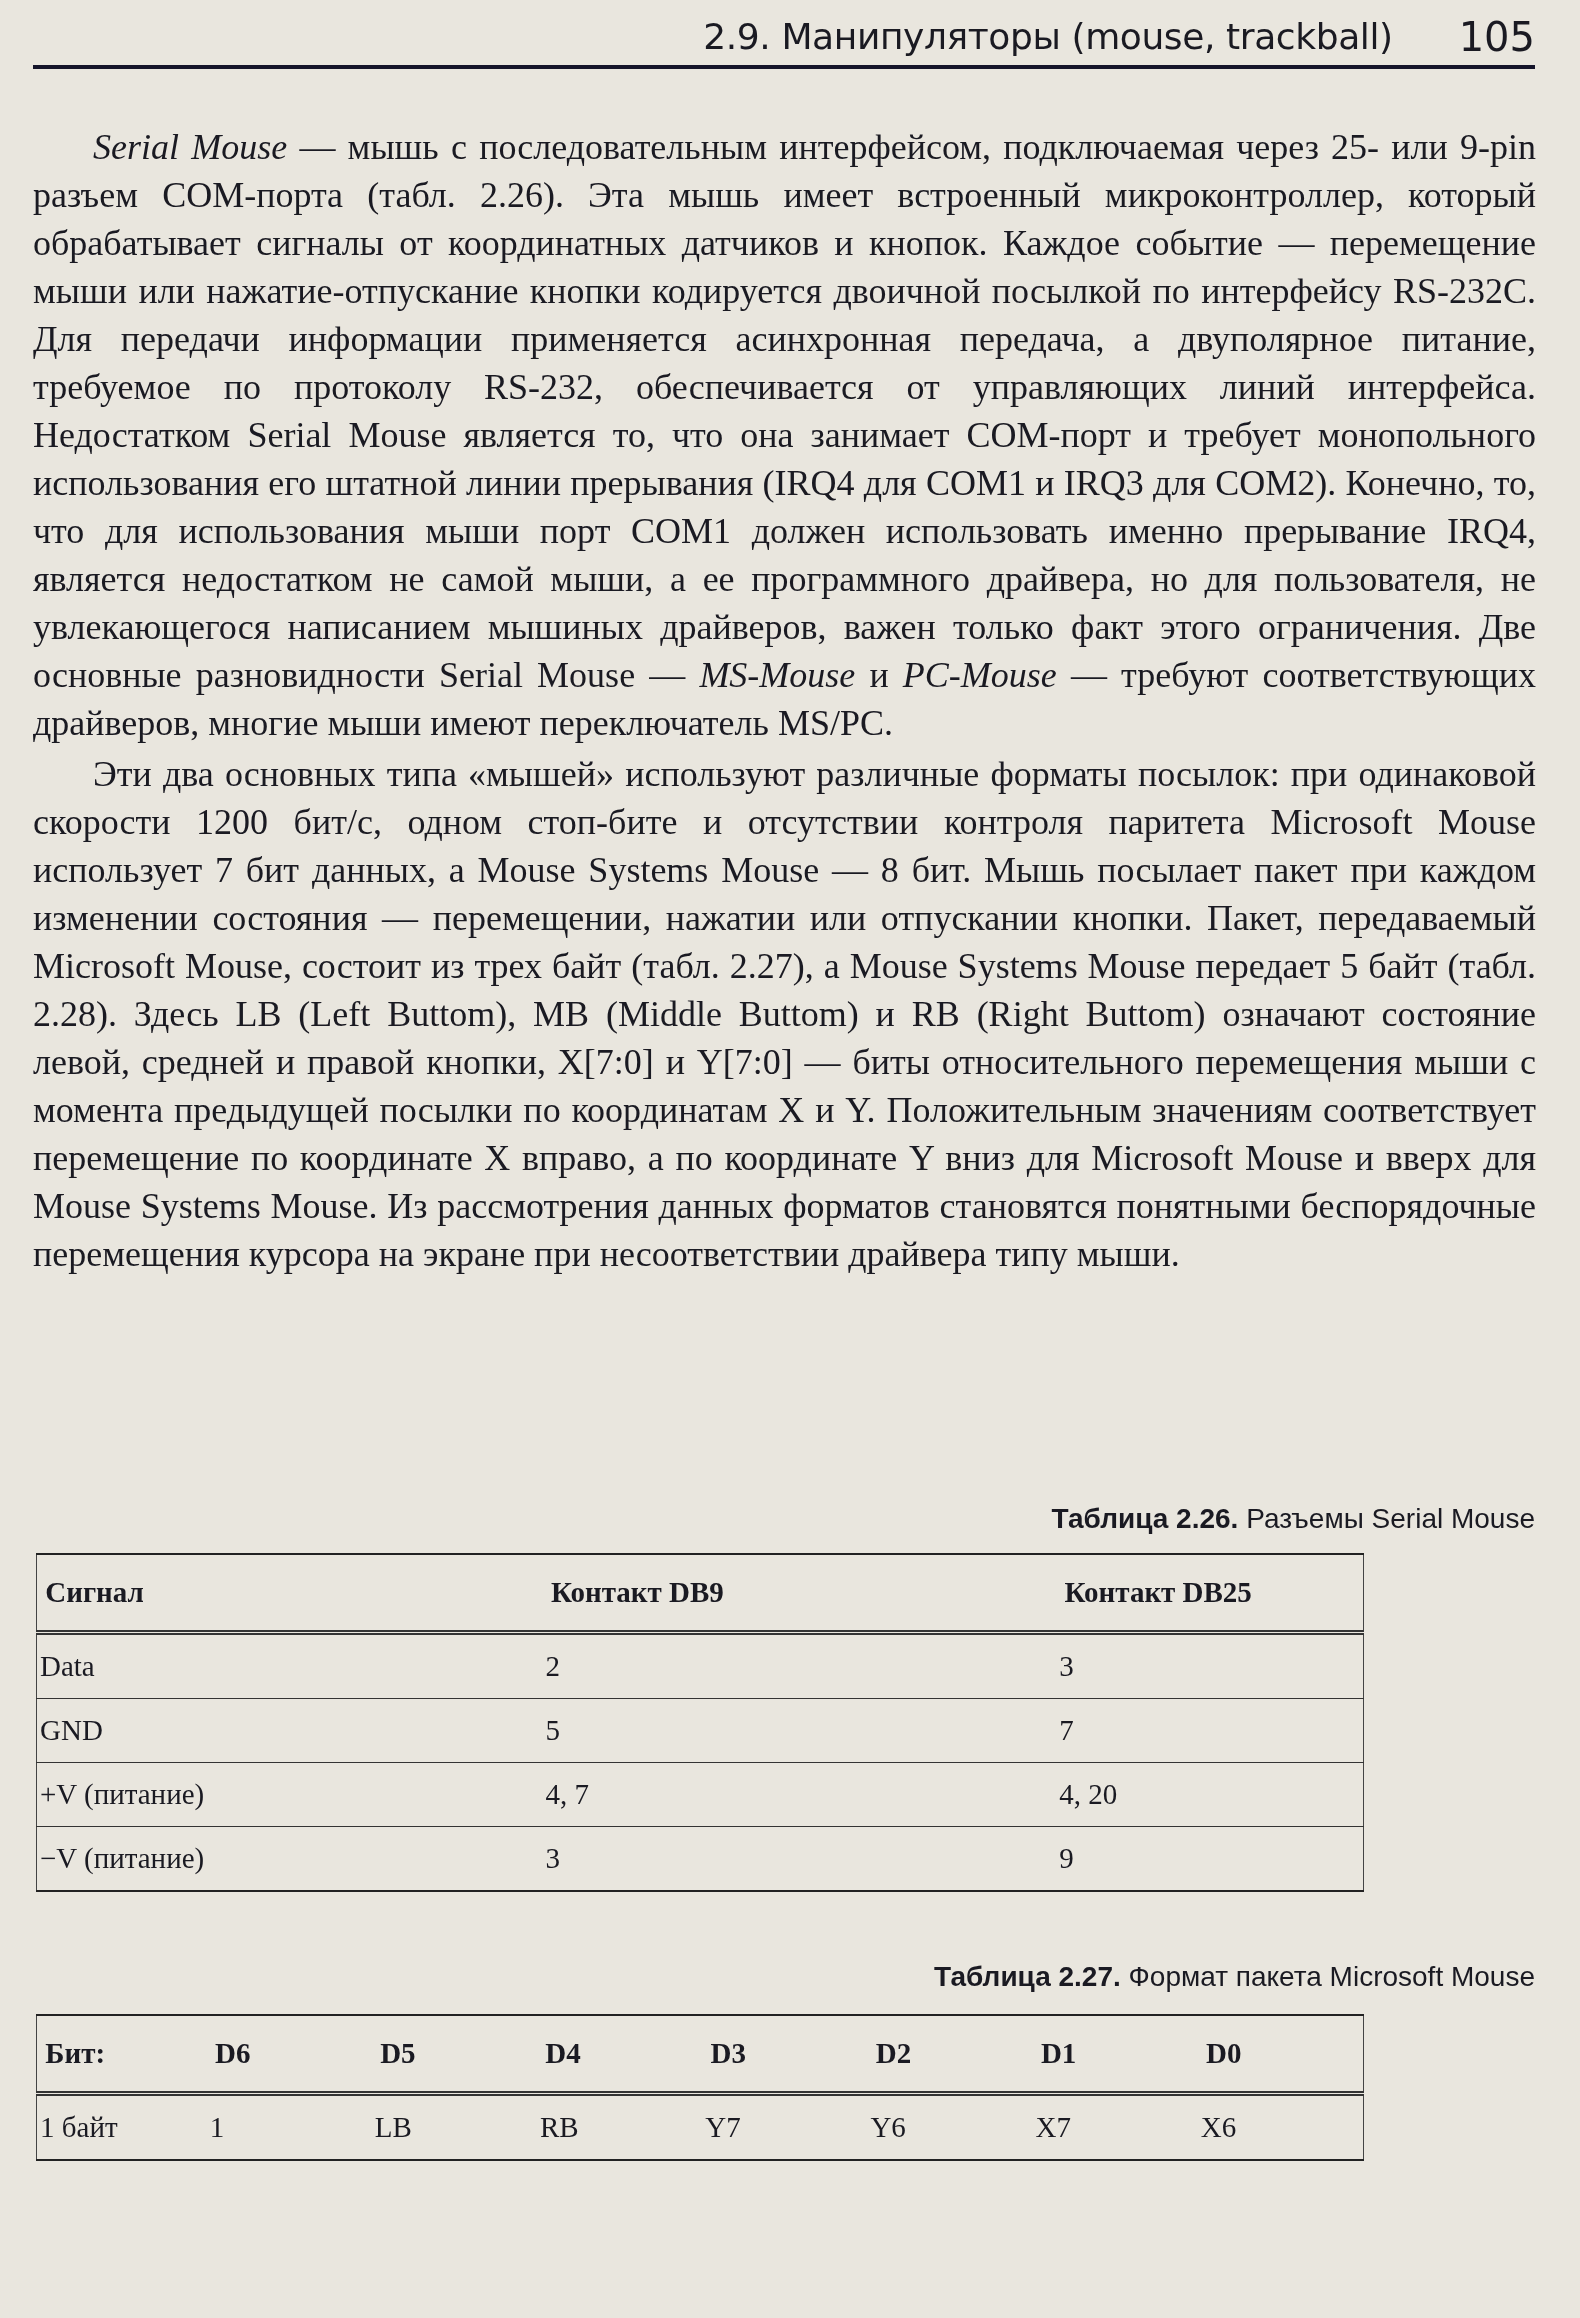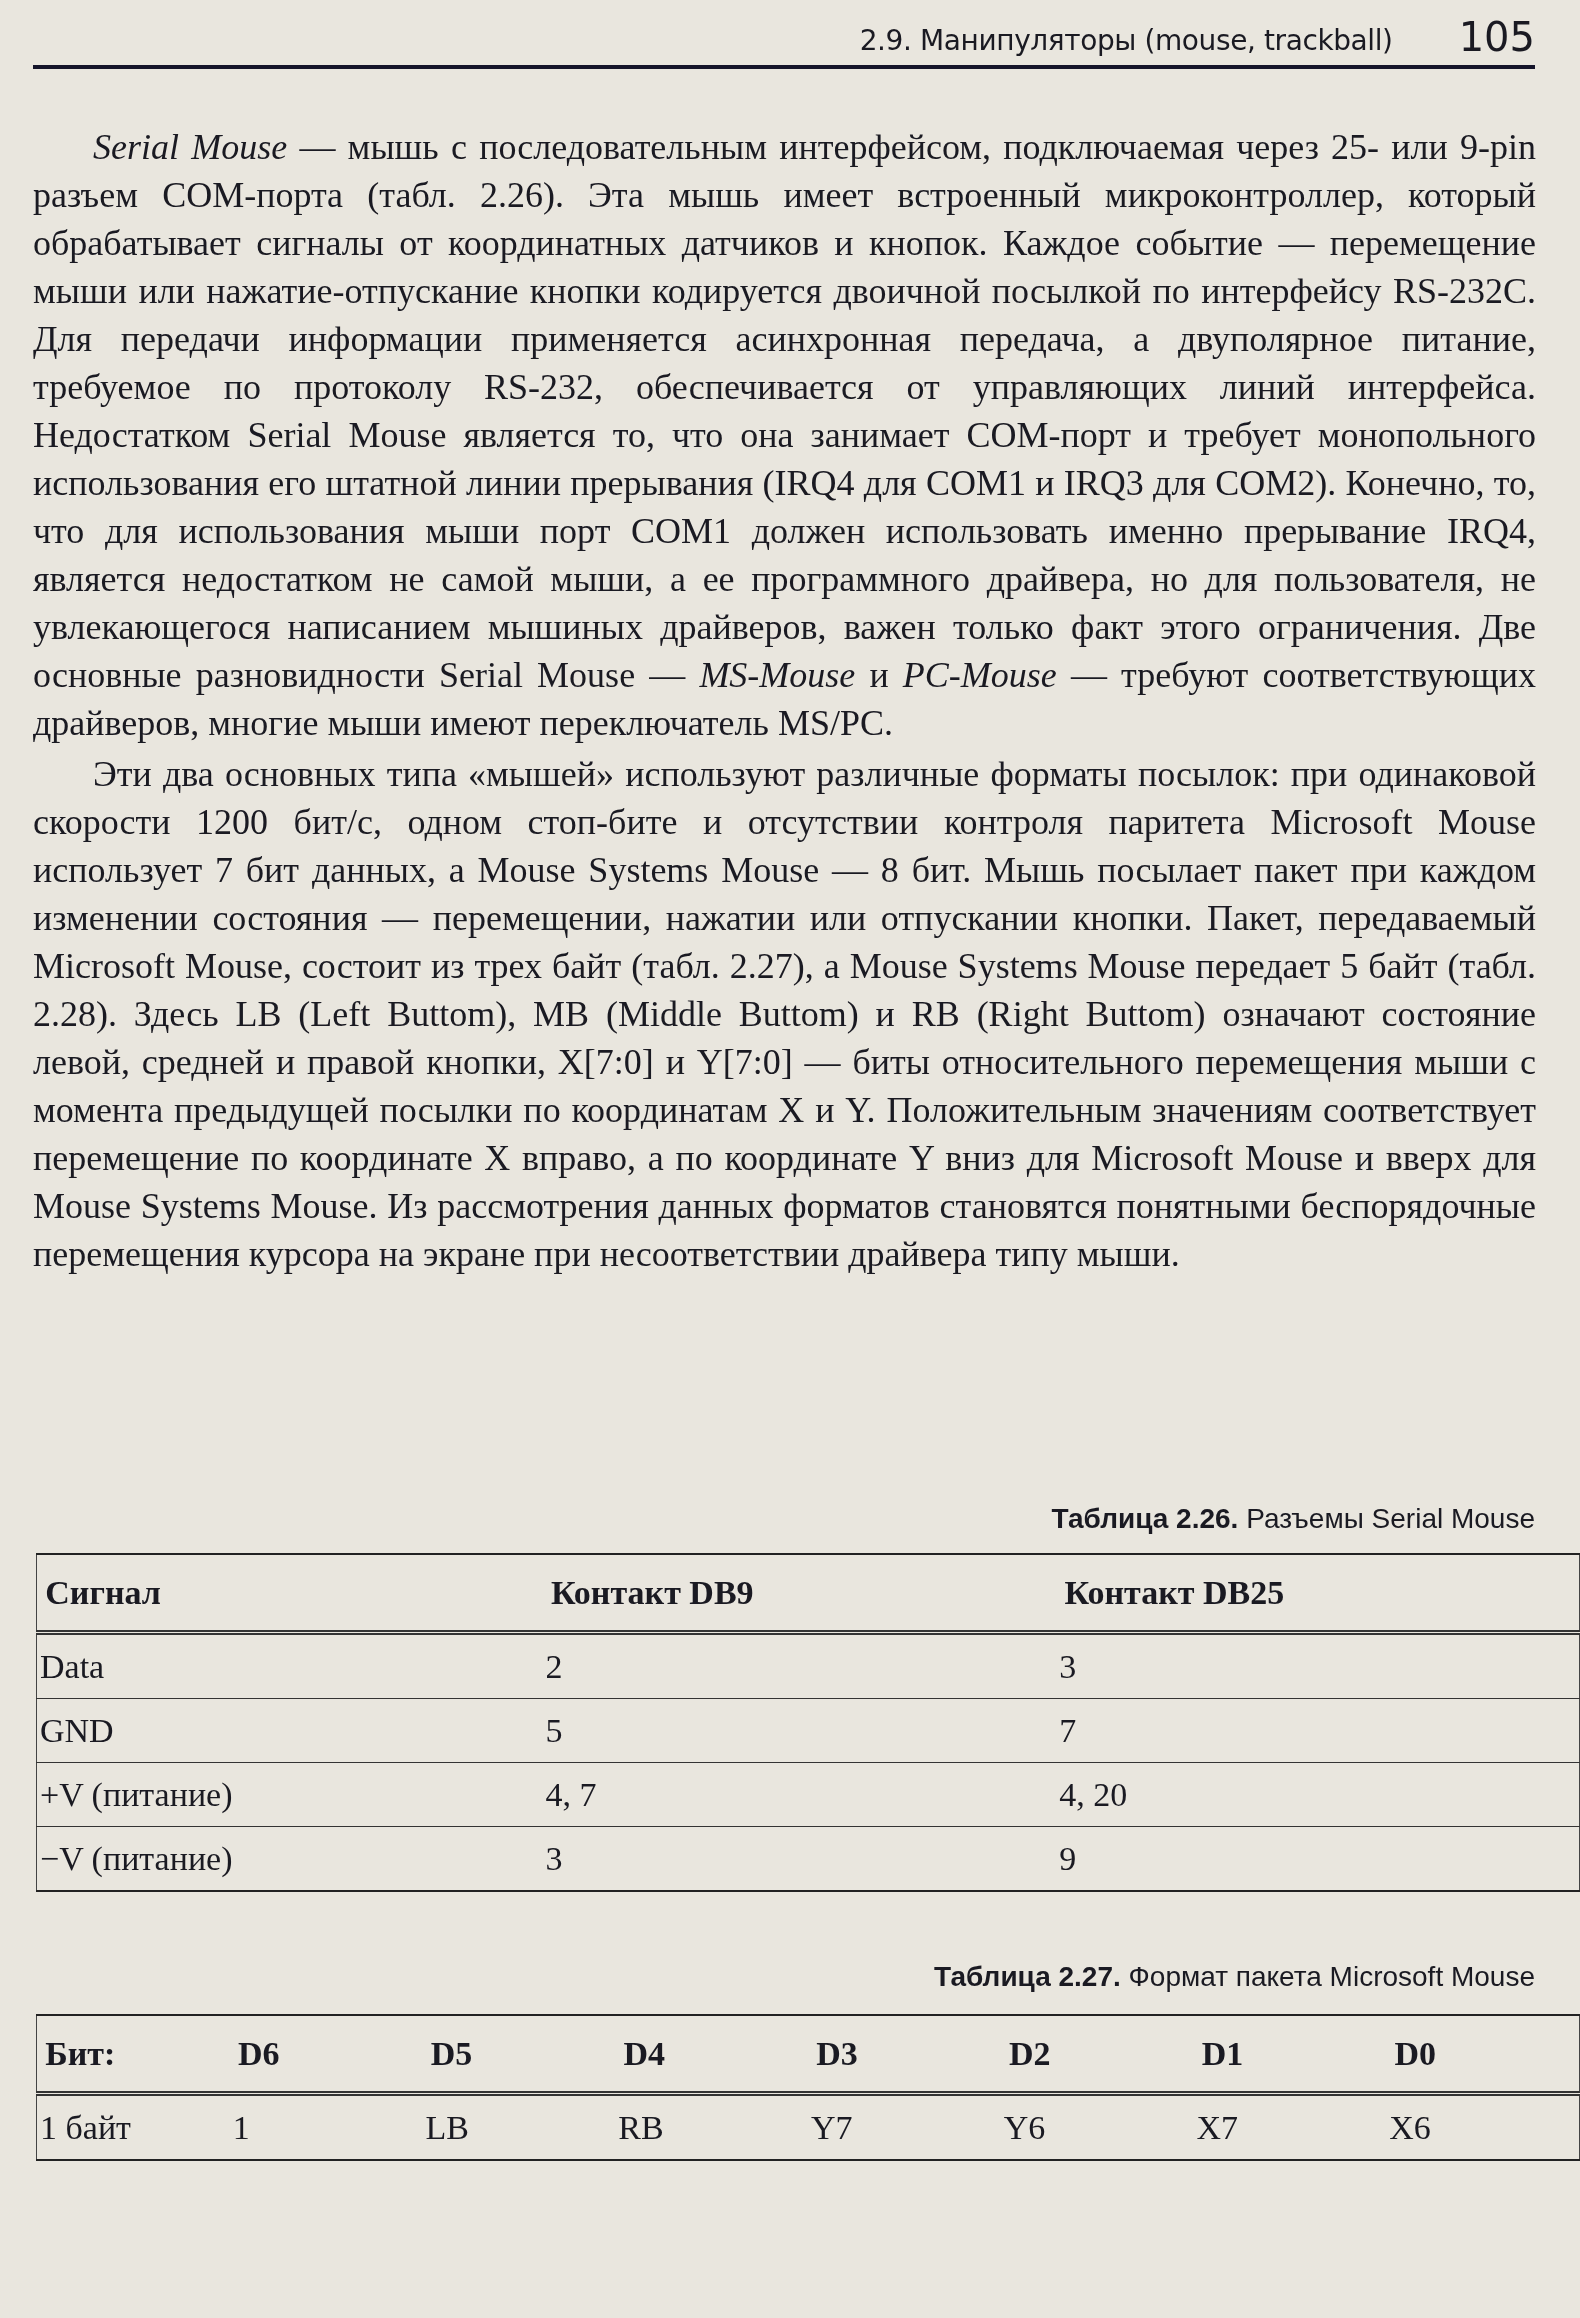--- a/index.html
+++ b/index.html
@@ -10,45 +10,45 @@
     color: #1a1a22;
     position: relative;
   }
   .page { position: absolute; left: 0; top: 0; width: 1581px; height: 2319px; }
   .header {
     position: absolute; left: 33px; right: 46px; top: 0; height: 65px;
     border-bottom: 4.1px solid #15152a;
     display: flex; justify-content: flex-end; align-items: flex-end;
   }
   .running-title {
-    font-family: "DejaVu Sans", sans-serif; font-size: 28px;
+    font-family: "DejaVu Sans", sans-serif; font-size: 36px;
     letter-spacing: -0.4px; margin-right: 66px; padding-bottom: 8.3px;
   }
   .page-number {
     font-family: "DejaVu Sans", sans-serif; font-weight: normal;
     font-size: 40px; padding-bottom: 5px;
   }
   .body-text {
     position: absolute; left: 33px; width: 1503px; top: 123px;
     font-size: 36px; line-height: 48px; text-align: justify;
   }
   .body-text p { margin: 0; text-indent: 60px; }
   .body-text p + p { margin-top: 3.3px; }
   .body-text em { font-style: italic; }
   .caption {
     position: absolute; right: 46px;
     font-family: Liberation Sans, sans-serif; font-size: 28px;
   }
   .caption b { font-weight: bold; }
   .tbl {
-    position: absolute; left: 36px; width: 1544px;
+    position: absolute; left: 36px; width: 1328px;
     border-left: 1.7px solid #444; border-right: 1.7px solid #444;
     border-top: 2.5px solid #222; border-bottom: 2.5px solid #222;
     border-collapse: collapse;
-    font-size: 34px;
+    font-size: 29px;
   }
   .tbl th { font-weight: bold; text-align: left; padding: 0 8.3px; height: 75px; border-bottom: 5px double #333; }
   .tbl td { text-align: left; padding: 0 3px; height: 63px; border-bottom: 1.7px solid #333; }
   .t1 th:nth-child(1), .t1 td:nth-child(1) { width: 489px; }
   .t1 th:nth-child(2), .t1 td:nth-child(2) { width: 497px; }
   .t2 th, .t2 td { width: 174px; }
   .t2 th:nth-child(1), .t2 td:nth-child(1) { width: 174px; }
 </style>
 </head>
 <body>

